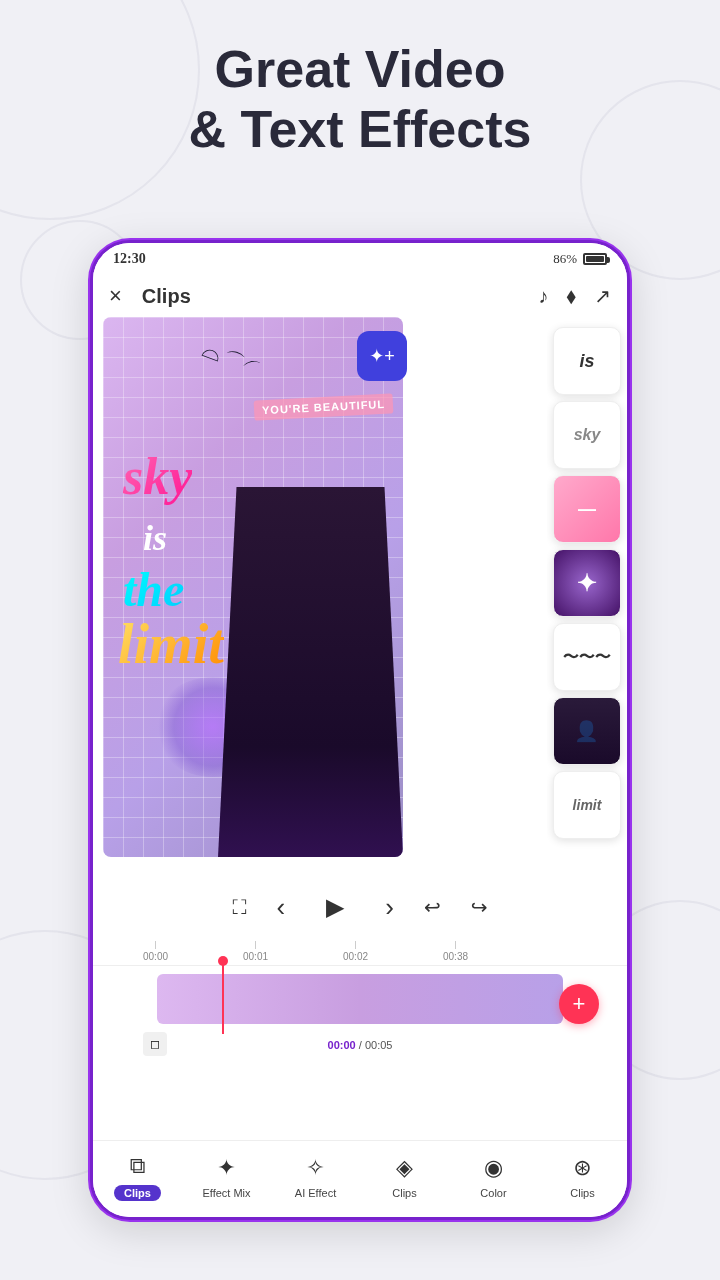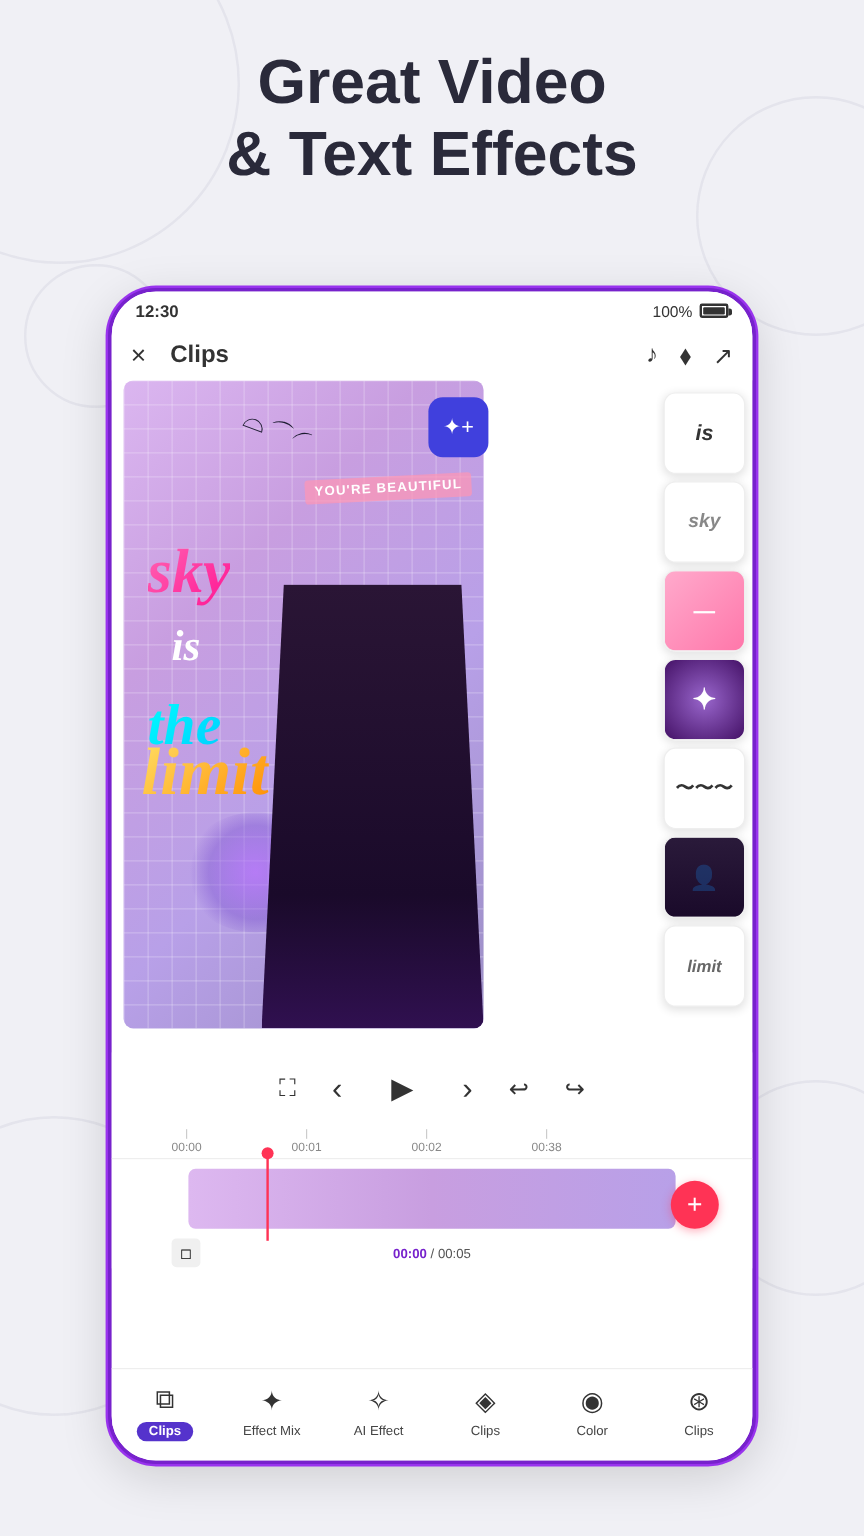--- a/index.html
+++ b/index.html
@@ -52,20 +52,21 @@
       overflow: hidden;
     }
 
     
     .status-bar {
       display: flex;
       justify-content: space-between;
       align-items: center;
       padding: 8px 20px;
       background: white;
+      font-family: Liberation Serif, serif;
     }
     .status-time {
       font-size: 14px;
       font-weight: 600;
       color: #333;
     }
     .status-right {
       display: flex;
       align-items: center;
       gap: 6px;
@@ -181,21 +182,21 @@
       top: 200px;
       left: 40px;
       font-size: 36px;
       font-weight: 700;
       font-style: italic;
       color: white;
       font-family: cursive;
     }
     .canvas-text-the {
       position: absolute;
-      top: 260px;
+      top: 245px;
       left: 20px;
       font-size: 48px;
       font-weight: 800;
       font-style: italic;
       background: linear-gradient(135deg, #00ffff, #00ccff);
       -webkit-background-clip: text;
       -webkit-text-fill-color: transparent;
       background-clip: text;
       font-family: cursive;
     }
@@ -504,21 +505,21 @@
   <div class="bg-circle" style="width:120px;height:120px;top:220px;left:20px;"></div>
 </div>
 
 <div class="header-title" style="white-space: pre-line;">Great Video<br>&amp; Text Effects</div>
 
 <div class="phone-frame">
 
   <div class="status-bar">
     <span class="status-time">12:30</span>
     <div class="status-right">
-      <span>100%</span>
+      <span>86%</span>
       <span class="battery-icon">
           <span class="battery-fill"></span>
         </span>
     </div>
   </div>
 
   <div class="app-toolbar">
     <span class="toolbar-icon" style="font-size:22px;">×</span>
     <span class="toolbar-title">Clips</span>
     <div class="toolbar-icons">

